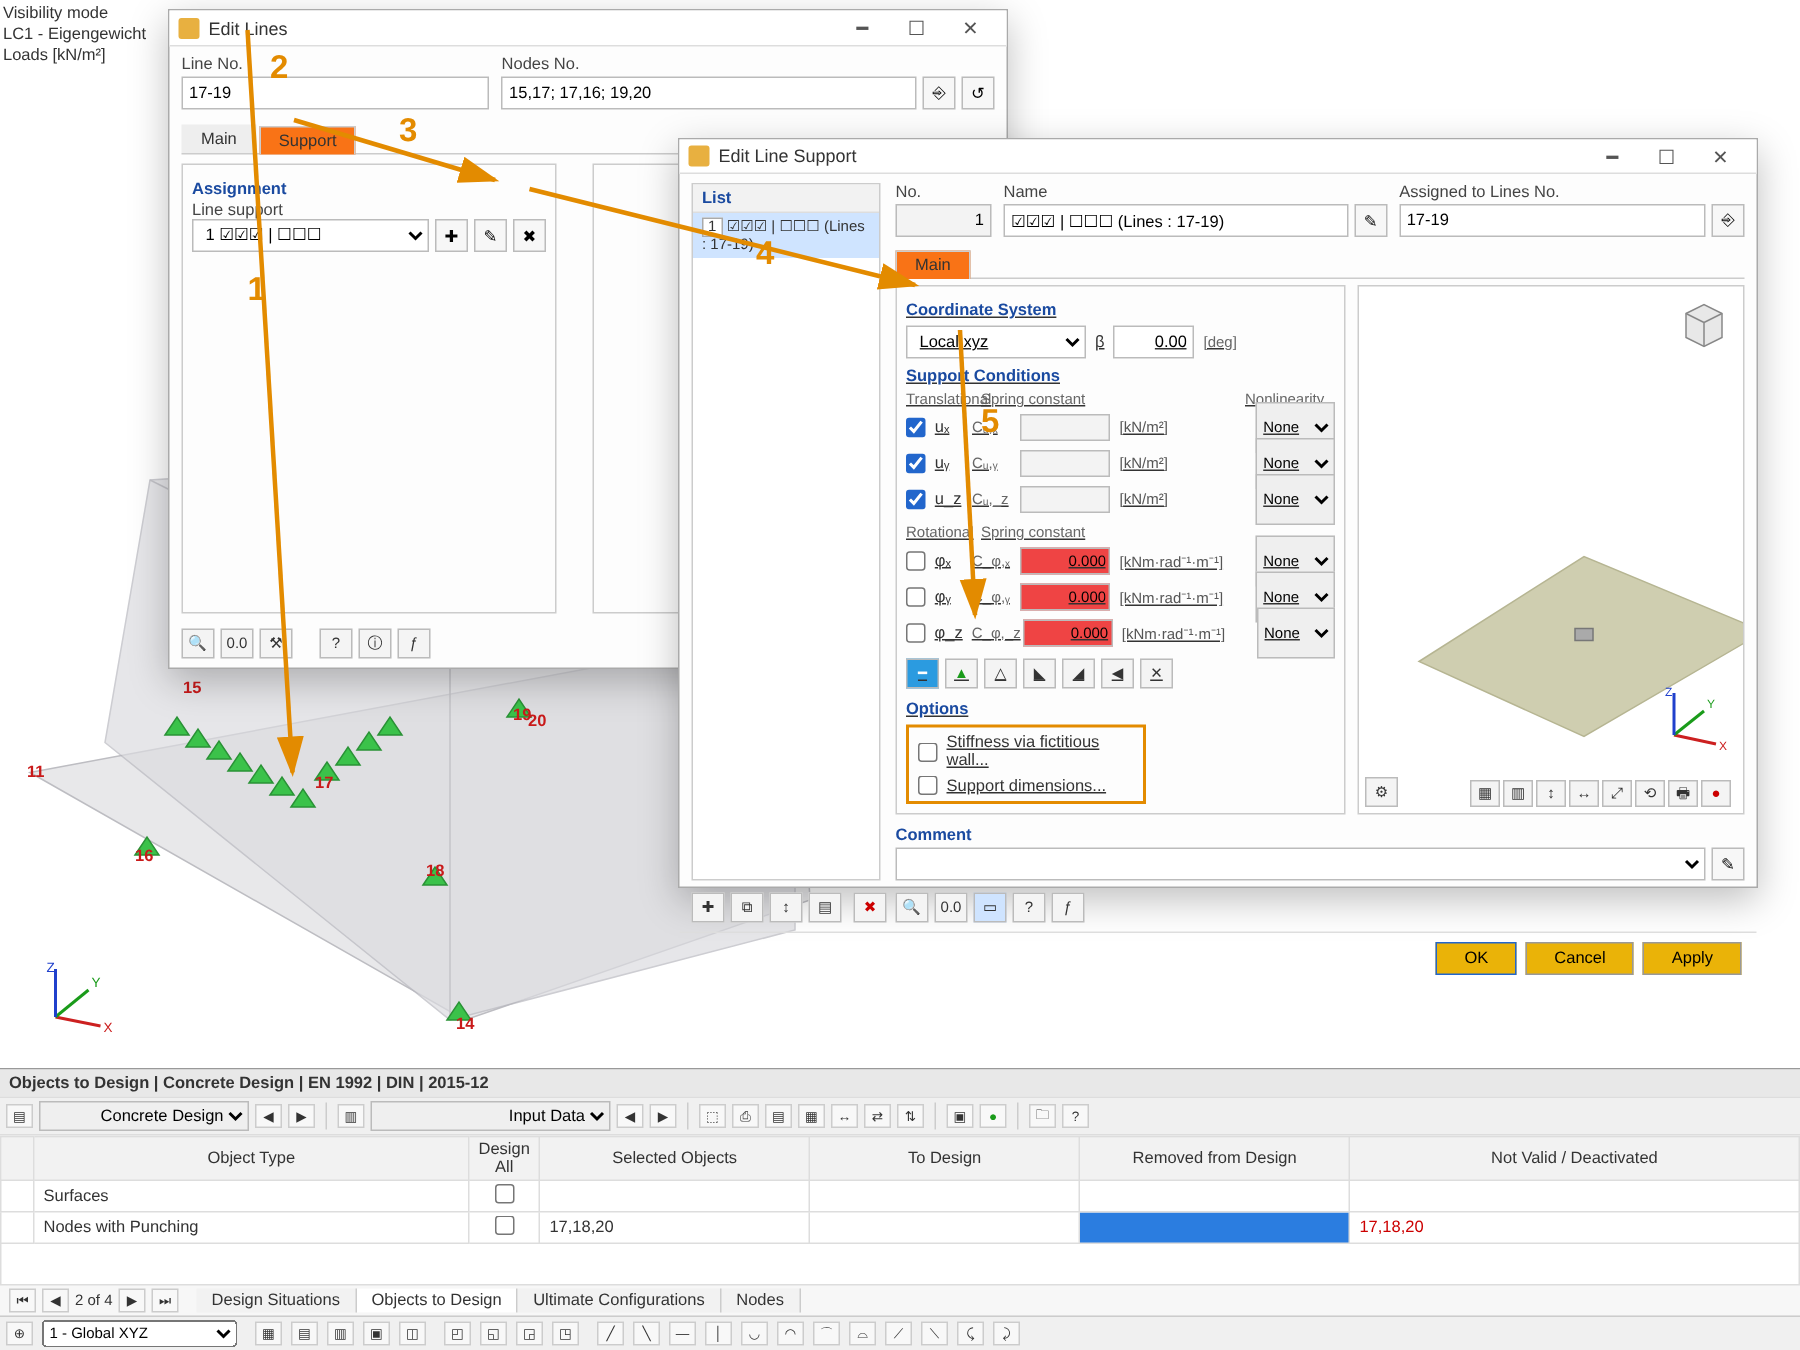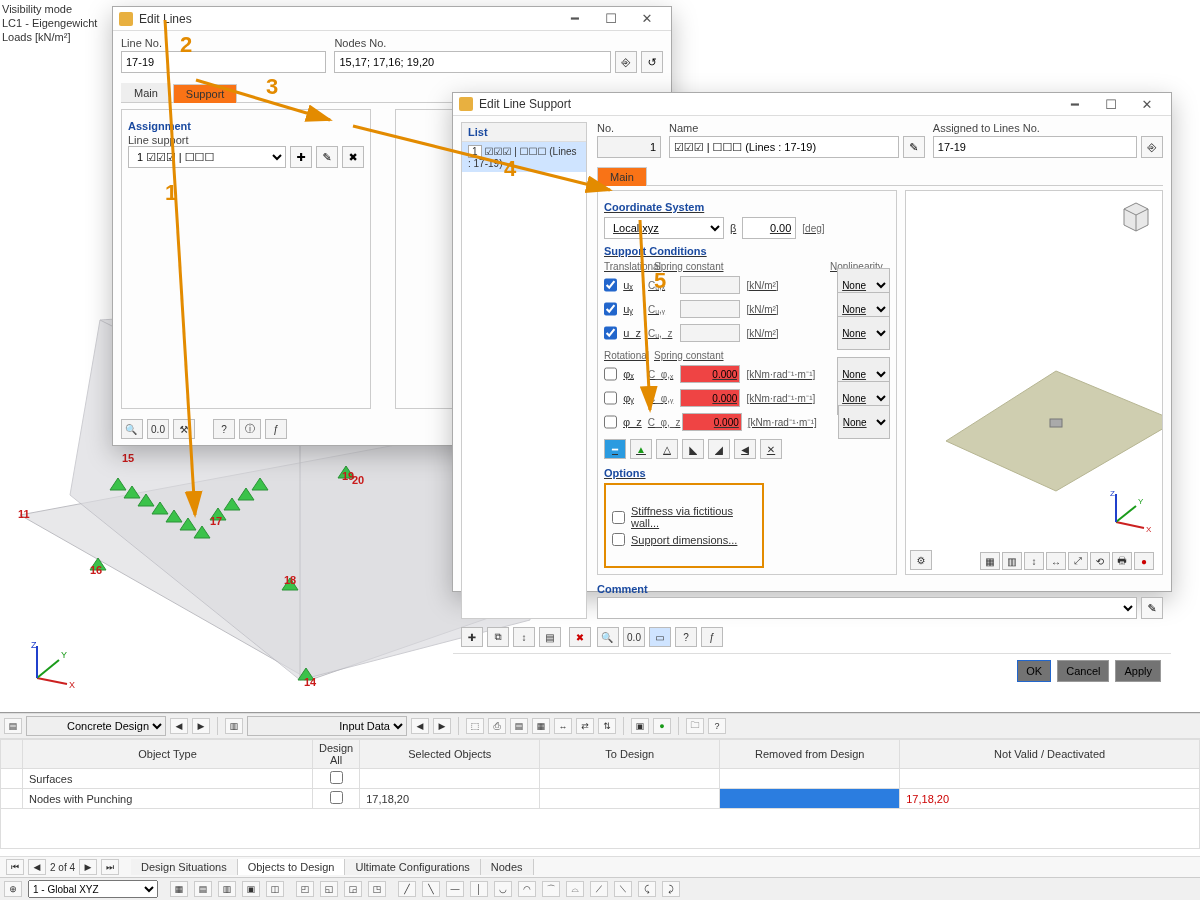--- a/index.html
+++ b/index.html
@@ -52,25 +52,25 @@
 .cond-row .lbl { width: 20px; font-size: 11px; }
 .cond-row .spin { width: 60px; height: 18px; border: 1px solid #bbb; background: #f3f3f3; font-size: 10px; padding: 0 2px; text-align: right; }
 .cond-row .spin.en { background: #ef4444; }
 .cond-row .unit { width: 90px; font-size: 10px; color: #555; }
 .cond-row select { width: 56px; height: 34px; border: 1px solid #bbb; font-size: 10px; }
 
 .icon-row { display: flex; gap: 4px; margin-top: 4px; }
 .ic { width: 22px; height: 20px; border: 1px solid #bbb; background: #f4f4f4; font-size: 10px; display: inline-flex; align-items: center; justify-content: center; }
 
 
-.opt-box { border: 2px solid #e38b00; padding: 20px 6px; display: flex; flex-direction: column; gap: 4px; width: 160px; }
+.opt-box { border: 2px solid #e38b00; padding: 4px 6px; display: flex; flex-direction: column; gap: 4px; width: 160px; }
 .opt-row { display: flex; align-items: center; gap: 6px; font-size: 11px; }
 
 .dlg-footer { display: flex; justify-content: flex-end; gap: 6px; padding: 6px 10px; border-top: 1px solid #ddd; }
-.btn { height: 22px; padding: 0 8px; border: 1px solid #999; background: #737373; font-size: 11px; }
+.btn { height: 22px; padding: 0 18px; border: 1px solid #999; background: #eab308; font-size: 11px; }
 .btn.primary { border-color: #2266cc; }
 
 
 .list-panel { width: 126px; border: 1px solid #ccc; background: #fff; height: 100%; }
 .list-hdr { background: #f2f2f2; padding: 3px 6px; font-size: 11px; color: #1a4aa0; font-weight: 600; border-bottom: 1px solid #ddd; }
 .list-item { padding: 3px 6px; font-size: 10px; background: #cfe4ff; }
 .list-item .no-badge { display:inline-block; background:#fff; border:1px solid #aaa; padding:0 3px; margin-right:3px; }
 
 
 .preview { border: 1px solid #ccc; background: #fff; position: relative; }
@@ -433,20 +433,21 @@
   <line x1="353" y1="126" x2="610" y2="190" stroke="#e38b00" stroke-width="3" marker-end="url(#ah)"></line>
   <line x1="640" y1="220" x2="650" y2="410" stroke="#e38b00" stroke-width="3" marker-end="url(#ah)"></line>
 </svg>
 <div class="anno-num" style="left:165px; top:180px;">1</div>
 <div class="anno-num" style="left:180px; top:32px;">2</div>
 <div class="anno-num" style="left:266px; top:74px;">3</div>
 <div class="anno-num" style="left:504px; top:156px;">4</div>
 <div class="anno-num" style="left:654px; top:268px;">5</div>
 
 <div class="design-panel">
+  <div class="design-hdr">Objects to Design | Concrete Design | EN 1992 | DIN | 2015-12</div>
   <div class="tool-row">
     <span class="mini-ic">▤</span>
     <select style="width:140px"><option>Concrete Design</option></select>
     <span class="mini-ic">◀</span>
     <span class="mini-ic">▶</span>
     <span class="sep"></span>
     <span class="mini-ic">▥</span>
     <select style="width:160px"><option>Input Data</option></select>
     <span class="mini-ic">◀</span>
     <span class="mini-ic">▶</span>

